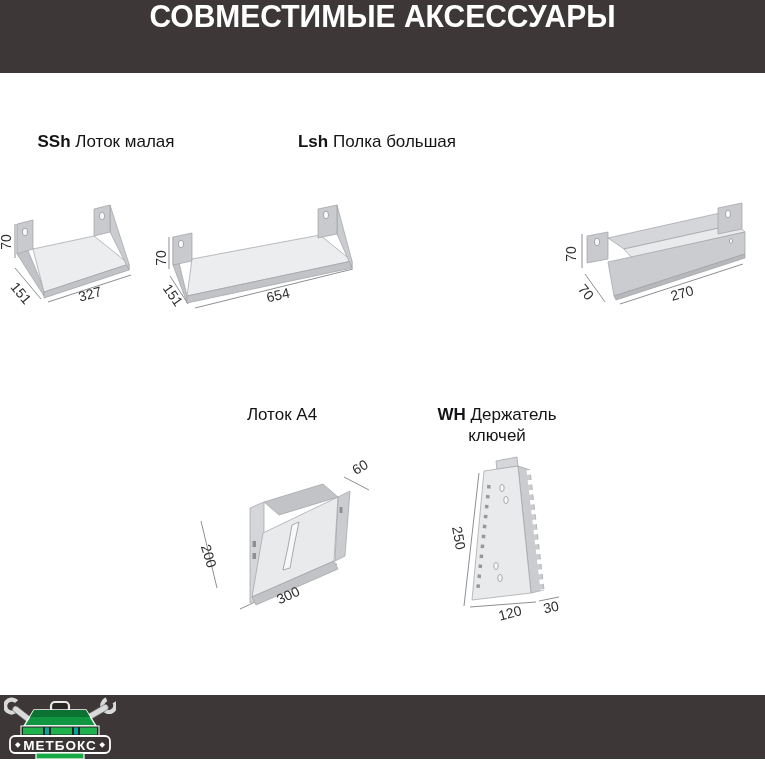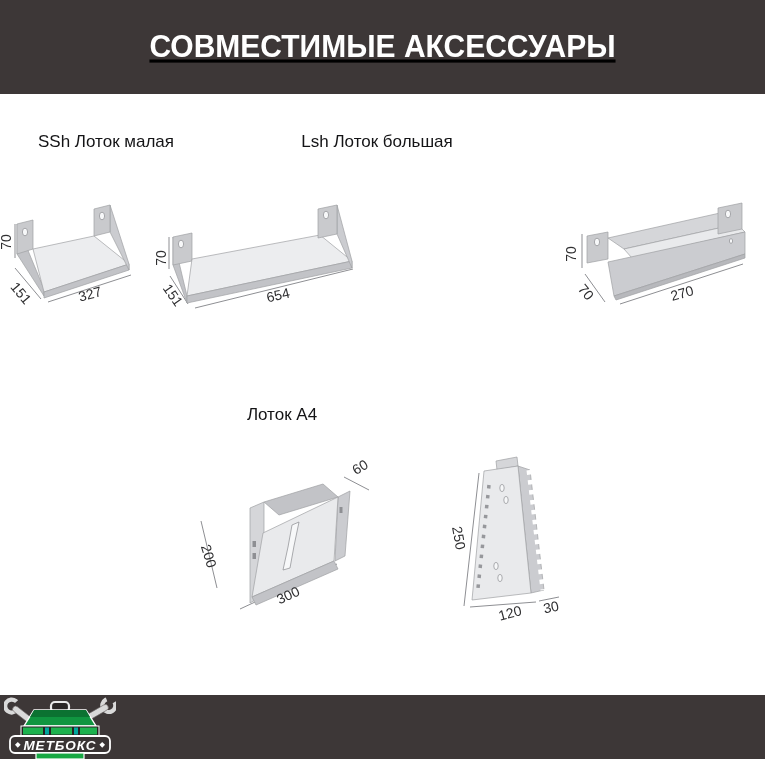--- a/index.html
+++ b/index.html
@@ -1,24 +1,24 @@
 <!DOCTYPE html>
 <html><head>
 <meta charset="utf-8">
 <style>
   html,body{margin:0;padding:0;background:#fff;}
   .page{position:relative;width:765px;height:765px;overflow:hidden;background:#ffffff;
         font-family:"Liberation Sans",sans-serif;}
   .band{position:absolute;left:0;width:765px;background:#3D3737;}
-  .band.top{top:0;height:94px;display:flex;align-items:center;justify-content:center;text-decoration:underline;}
-  .band.bottom{top:695px;height:64px;font-style:italic;}
+  .band.top{top:0;height:73px;display:flex;justify-content:center;}
+  .band.bottom{top:695px;height:64px;}
   .page-title{margin:0;color:#ffffff;font-size:30px;font-weight:bold;letter-spacing:0px;
               transform:scaleY(1.04);}
   .p-label{position:absolute;text-align:center;font-size:17px;line-height:21px;color:#141416;}
-  .p-label b{font-weight:normal;}
+  .p-label b{font-weight:bold;}
   .p-label.allbold{font-weight:normal;}
   .draw{position:absolute;}
   .draw svg{position:absolute;left:0;top:0;overflow:visible;}
   .dim{position:absolute;font-size:14px;color:#2F2F31;white-space:nowrap;
        transform:translate(-50%,-50%) rotate(var(--r,0deg));}
   
   .f-top{fill:#ECEDEF;}  .f-top2{fill:#E9EAEC;}
   .f-mid{fill:#CBCCD0;}  .f-mid2{fill:#D5D6D9;}
   .f-dark{fill:#B7B8BC;} .f-side{fill:#C2C3C7;}
   .f-plate{fill:#C9CACD;}
@@ -36,21 +36,21 @@
   <header class="band top">
     <h1 class="page-title">СОВМЕСТИМЫЕ АКСЕССУАРЫ</h1>
   </header>
 
   <div class="p-label" style="left:0px;top:131px;width:212px;">
     <b>SSh</b>
     <span>Лоток малая</span>
   </div>
   <div class="p-label" style="left:267px;top:131px;width:220px;">
     <b>Lsh</b>
-    <span>Лоток большая</span>
+    <span>Полка большая</span>
   </div>
 
   <div class="draw" style="left:2px;top:196px;width:140px;height:115px;">
     <svg width="140" height="115" viewBox="0 0 140 115">
       <line class="dimline" x1="13" y1="28" x2="13" y2="62"></line>
       <line class="dimline" x1="13" y1="72" x2="39" y2="103"></line>
       <line class="dimline" x1="46" y1="106" x2="129" y2="79"></line>
       <polygon class="f-side edge" points="15,28 42,93 42,100 15,58"></polygon>
       <polygon class="f-plate edge" points="15,28 31,24 31,53 15,58"></polygon>
       <ellipse class="hole" cx="23" cy="36" rx="2.6" ry="3.8"></ellipse>
@@ -100,20 +100,25 @@
       <ellipse class="hole" cx="166" cy="45" rx="1.6" ry="2.4"></ellipse>
     </svg>
     <span class="dim" style="--r:-90deg;left:6px;top:58px;">70</span>
     <span class="dim" style="--r:50deg;left:21px;top:96px;">70</span>
     <span class="dim" style="--r:-16deg;left:117px;top:97px;">270</span>
   </div>
 
   <div class="p-label allbold" style="left:182px;top:404px;width:200px;">
     <b></b>
     <span>Лоток А4</span>
+  </div>
+  <div class="p-label" style="left:407px;top:404px;width:180px;">
+    <b>WH</b>
+    <span>Держатель</span><br>
+    <span>ключей</span>
   </div>
 
   <div class="draw" style="left:190px;top:445px;width:210px;height:186px;">
     <svg width="210" height="186" viewBox="0 0 210 186">
       <line class="dimline" x1="154" y1="32" x2="179" y2="45"></line>
       <line class="dimline" x1="11" y1="76" x2="27" y2="143"></line>
       <line class="dimline" x1="50" y1="164" x2="147" y2="119"></line>
       <polygon class="f-mid2 edge" points="60,63 74,57 74,150 60,158"></polygon>
       <rect class="slotmark" x="62.5" y="96" width="3.5" height="6"></rect>
       <rect class="slotmark" x="62.5" y="108" width="3.5" height="6"></rect>

